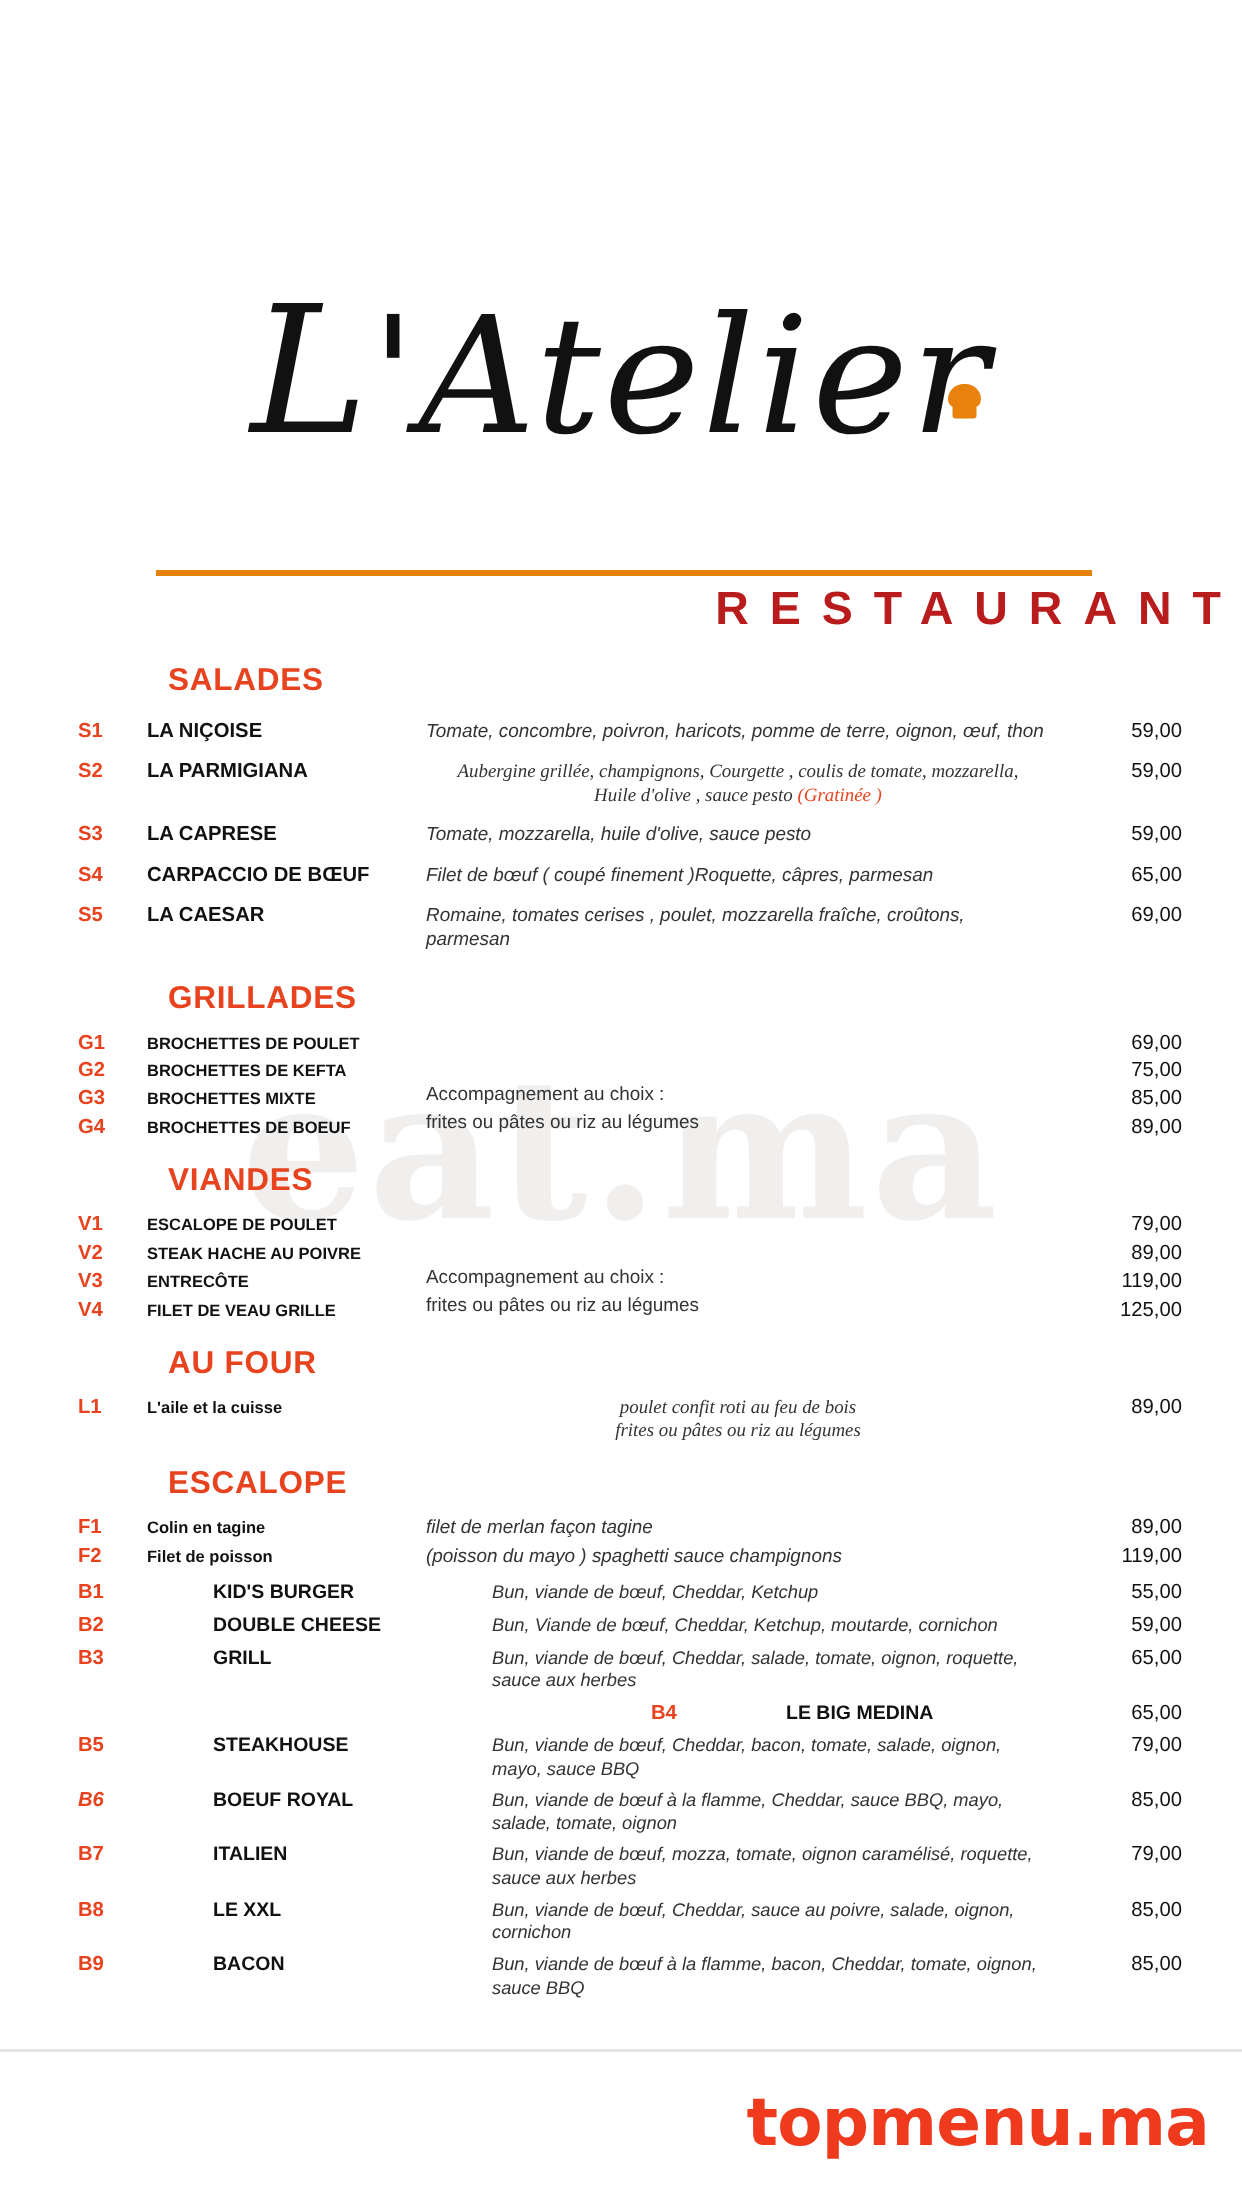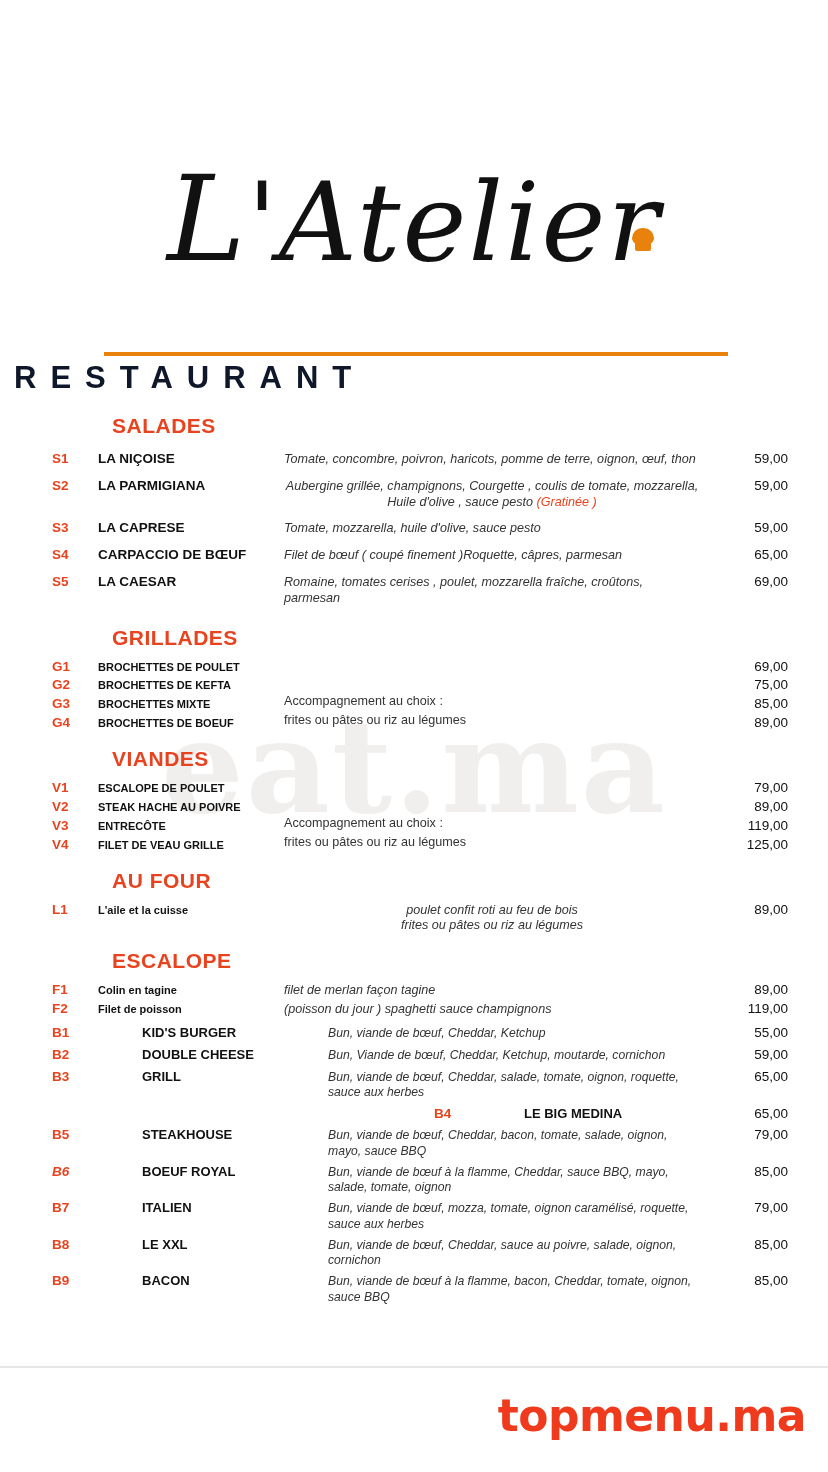--- a/index.html
+++ b/index.html
@@ -14,20 +14,21 @@
     font-family: "Liberation Sans", sans-serif;
     color: #1a1a1a;
     overflow: hidden;
   }
 
   
   .logo-block {
     position: relative;
     width: 756px;
     height: 400px;
+    margin-top: 28px;
   }
   .logo-script {
     position: absolute;
     left: 0;
     top: 150px;
     width: 828px;
     text-align: center;
     font-family: "DejaVu Serif", serif;
     font-style: italic;
     font-size: 108px;
@@ -65,26 +66,26 @@
     top: 352px;
     width: 624px;
     height: 4px;
     background: #e8820c;
   }
   .logo-sub {
     position: absolute;
     left: 0;
     top: 360px;
     width: 828px;
-    text-align: left;
+    text-align: right;
     font-family: "Liberation Sans", sans-serif;
     font-weight: bold;
     font-size: 31px;
     letter-spacing: 14px;
-    color: #0f172a;
+    color: #b91c1c;
     padding-left: 14px;
     box-sizing: border-box;
   }
 
   
   .watermark {
     position: absolute;
     left: 0;
     top: 690px;
     width: 828px;
@@ -138,21 +139,21 @@
     font-size: 11px;
     color: #111;
   }
   .desc {
     flex: 1 1 auto;
     font-style: italic;
     font-size: 12.6px;
     color: #333;
     padding-right: 10px;
   }
-  .desc.center { text-align: center; }
+  .desc.center { text-align: center; font-family: Liberation Serif, serif; }
   .desc .gratinee { color: #e8431f; }
   .price {
     width: 78px;
     flex: 0 0 78px;
     text-align: right;
     font-size: 13.5px;
     color: #111;
   }
 
   
@@ -356,21 +357,21 @@
     <div class="rows">
       <div class="row">
         <span class="code">F1</span>
         <span class="name">Colin en tagine</span>
         <span class="desc">filet de merlan façon tagine</span>
         <span class="price">89,00</span>
       </div>
       <div class="row">
         <span class="code">F2</span>
         <span class="name">Filet de poisson</span>
-        <span class="desc">(poisson du jour ) spaghetti  sauce champignons</span>
+        <span class="desc">(poisson du mayo ) spaghetti  sauce champignons</span>
         <span class="price">119,00</span>
       </div>
     </div>
   </div>
 
   <div class="section burgers">
     <div class="rows">
 
       <div class="row">
         <span class="code">B1</span>

